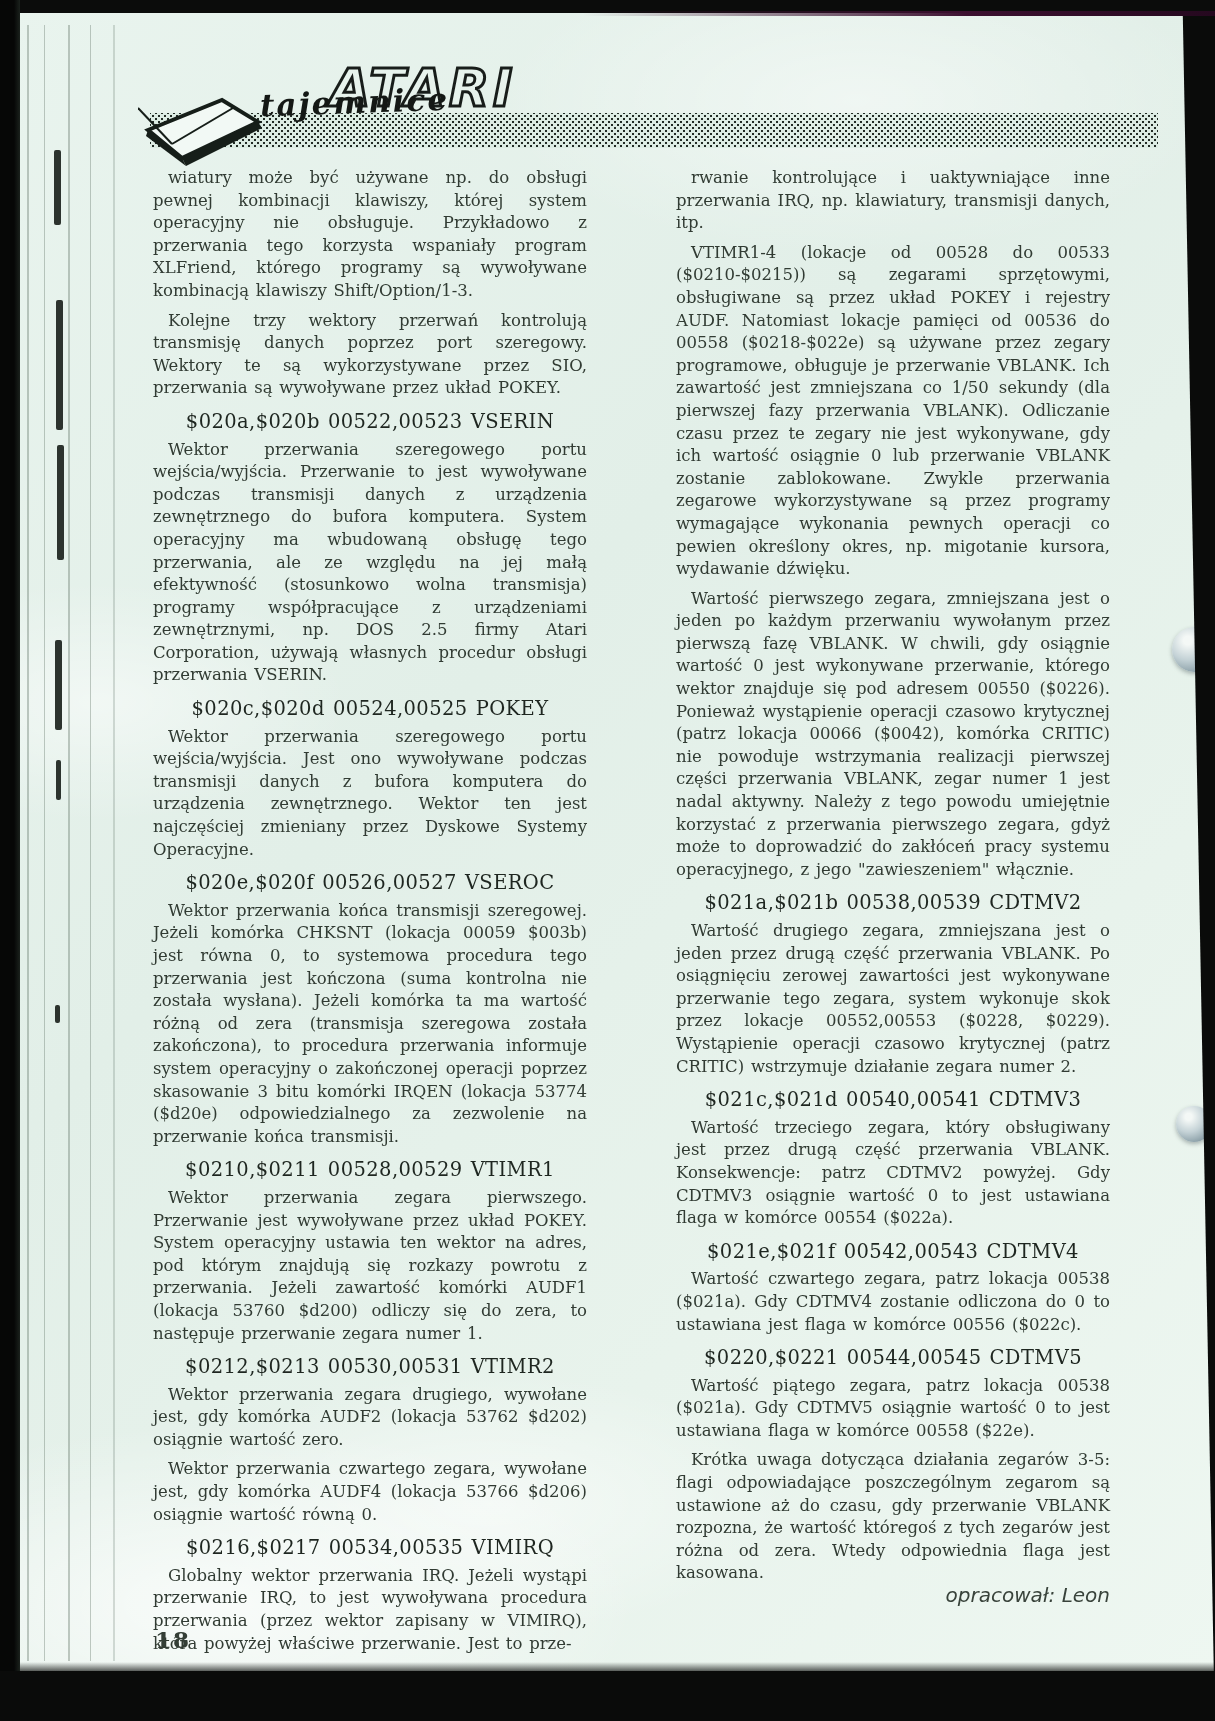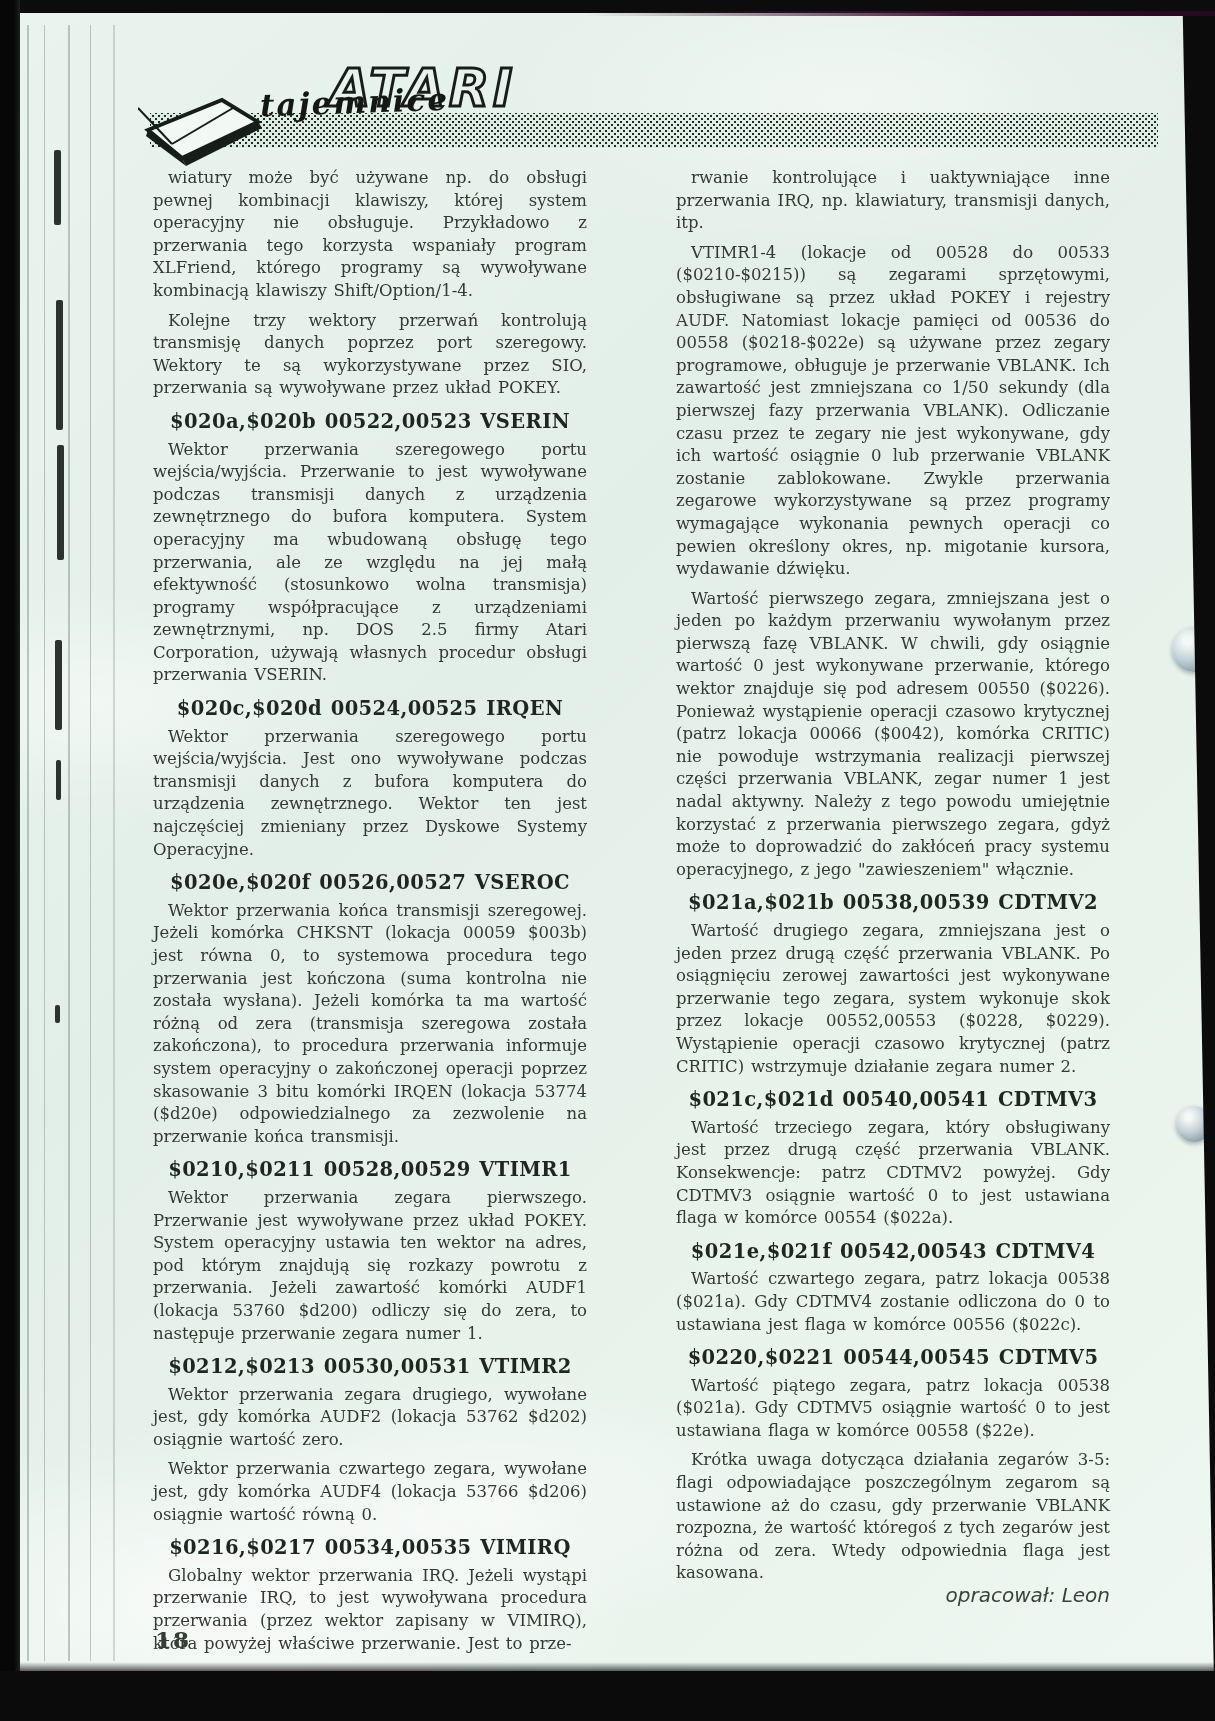--- a/index.html
+++ b/index.html
@@ -58,21 +58,21 @@
     background-size:6px 6px;background-position:0 0,3px 3px;
     background-color:rgba(214,231,222,.6);
   }
   .band-icon{position:absolute;left:138px;top:92px;z-index:10;}
   
   .col{position:absolute;top:167px;width:434px;text-align:justify;z-index:12;
        font-size:16.5px;line-height:22.6px;word-spacing:1.5px;}
   .col-left{left:153px;}
   .col-right{left:676px;}
   .para{margin:0 0 7px 0;text-indent:15px;}
-  .heading{margin:11px 0 5px 0;text-align:center;font-weight:bold;
+  .heading{margin:11px 0 5px 0;text-align:center;font-weight:normal;
            font-size:19.5px;letter-spacing:.4px;color:#1e2620;text-indent:0;}
   
   .credit{position:absolute;left:676px;top:1583px;width:434px;text-align:right;z-index:12;
           font-family:"DejaVu Sans", sans-serif;font-style:italic;font-size:20px;color:#39433b;}
   .page-number{position:absolute;left:116px;top:1626px;z-index:12;
                font-weight:bold;font-size:23px;letter-spacing:2px;color:#343e36;margin-left:39px;}
   
   .blob{position:absolute;border-radius:50%;z-index:27;
         background:radial-gradient(circle at 35% 30%, #f4f8f6 10%, #c4d2d6 45%, #8fa3ab 75%, #6f838d);
         box-shadow:0 2px 4px rgba(40,55,60,.35);}
@@ -110,25 +110,25 @@
   <div class="dither-band"></div>
   <svg class="band-icon" width="128" height="82" viewBox="0 0 128 82">
     <polygon points="10,38 84,8 120,30 44,66" fill="#f2f9f5" stroke="#161e19" stroke-width="4"></polygon>
     <line x1="95,16" y1="16" x2="34" y2="52" stroke="#161e19" stroke-width="2"></line>
     <line x1="95" y1="16" x2="34" y2="52" stroke="#161e19" stroke-width="2"></line>
     <polygon points="10,38 44,66 48,74 8,44" fill="#161e19"></polygon>
     <polygon points="120,30 44,66 48,74 124,36" fill="#161e19"></polygon>
   </svg>
 
   <div class="col col-left">
-      <div class="para">wiatury może być używane np. do obsługi pewnej kombinacji klawiszy, której system operacyjny nie obsługuje. Przykładowo z przerwania tego korzysta wspaniały program XLFriend, którego programy są wywoływane kombinacją klawiszy Shift/Option/1-4.</div>
+      <div class="para">wiatury może być używane np. do obsługi pewnej kombinacji klawiszy, której system operacyjny nie obsługuje. Przykładowo z przerwania tego korzysta wspaniały program XLFriend, którego programy są wywoływane kombinacją klawiszy Shift/Option/1-3.</div>
       <div class="para">Kolejne trzy wektory przerwań kontrolują transmisję danych poprzez port szeregowy. Wektory te są wykorzystywane przez SIO, przerwania są wywoływane przez układ POKEY.</div>
       <div class="heading">$020a,$020b 00522,00523 VSERIN</div>
       <div class="para">Wektor przerwania szeregowego portu wejścia/wyjścia. Przerwanie to jest wywoływane podczas transmisji danych z urządzenia zewnętrznego do bufora komputera. System operacyjny ma wbudowaną obsługę tego przerwania, ale ze względu na jej małą efektywność (stosunkowo wolna transmisja) programy współpracujące z urządzeniami zewnętrznymi, np. DOS 2.5 firmy Atari Corporation, używają własnych procedur obsługi przerwania VSERIN.</div>
-      <div class="heading">$020c,$020d 00524,00525 IRQEN</div>
+      <div class="heading">$020c,$020d 00524,00525 POKEY</div>
       <div class="para">Wektor przerwania szeregowego portu wejścia/wyjścia. Jest ono wywoływane podczas transmisji danych z bufora komputera do urządzenia zewnętrznego. Wektor ten jest najczęściej zmieniany przez Dyskowe Systemy Operacyjne.</div>
       <div class="heading">$020e,$020f 00526,00527 VSEROC</div>
       <div class="para">Wektor przerwania końca transmisji szeregowej. Jeżeli komórka CHKSNT (lokacja 00059 $003b) jest równa 0, to systemowa procedura tego przerwania jest kończona (suma kontrolna nie została wysłana). Jeżeli komórka ta ma wartość różną od zera (transmisja szeregowa została zakończona), to procedura przerwania informuje system operacyjny o zakończonej operacji poprzez skasowanie 3 bitu komórki IRQEN (lokacja 53774 ($d20e) odpowiedzialnego za zezwolenie na przerwanie końca transmisji.</div>
       <div class="heading">$0210,$0211 00528,00529 VTIMR1</div>
       <div class="para">Wektor przerwania zegara pierwszego. Przerwanie jest wywoływane przez układ POKEY. System operacyjny ustawia ten wektor na adres, pod którym znajdują się rozkazy powrotu z przerwania. Jeżeli zawartość komórki AUDF1 (lokacja 53760 $d200) odliczy się do zera, to następuje przerwanie zegara numer 1.</div>
       <div class="heading">$0212,$0213 00530,00531 VTIMR2</div>
       <div class="para">Wektor przerwania zegara drugiego, wywołane jest, gdy komórka AUDF2 (lokacja 53762 $d202) osiągnie wartość zero.</div>
       <div class="para">Wektor przerwania czwartego zegara, wywołane jest, gdy komórka AUDF4 (lokacja 53766 $d206) osiągnie wartość równą 0.</div>
       <div class="heading">$0216,$0217 00534,00535 VIMIRQ</div>
       <div class="para">Globalny wektor przerwania IRQ. Jeżeli wystąpi przerwanie IRQ, to jest wywoływana procedura przerwania (przez wektor zapisany w VIMIRQ), która powyżej właściwe przerwanie. Jest to prze-</div>

